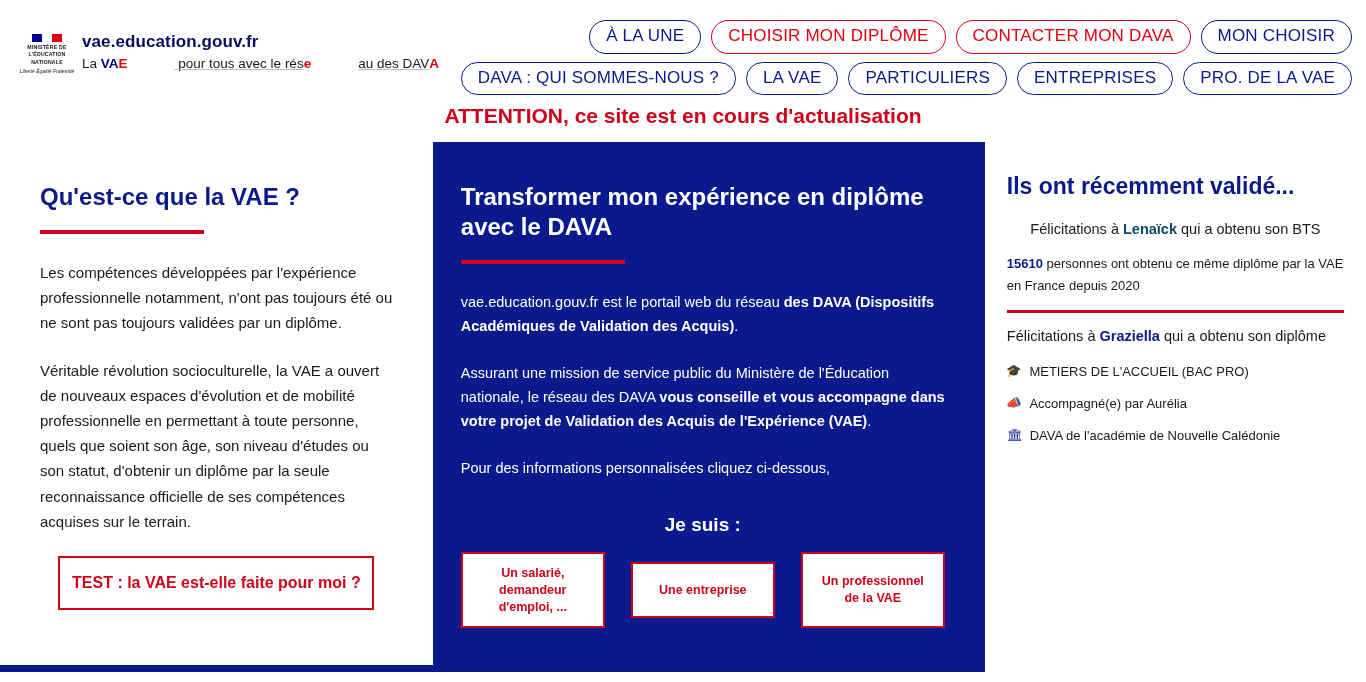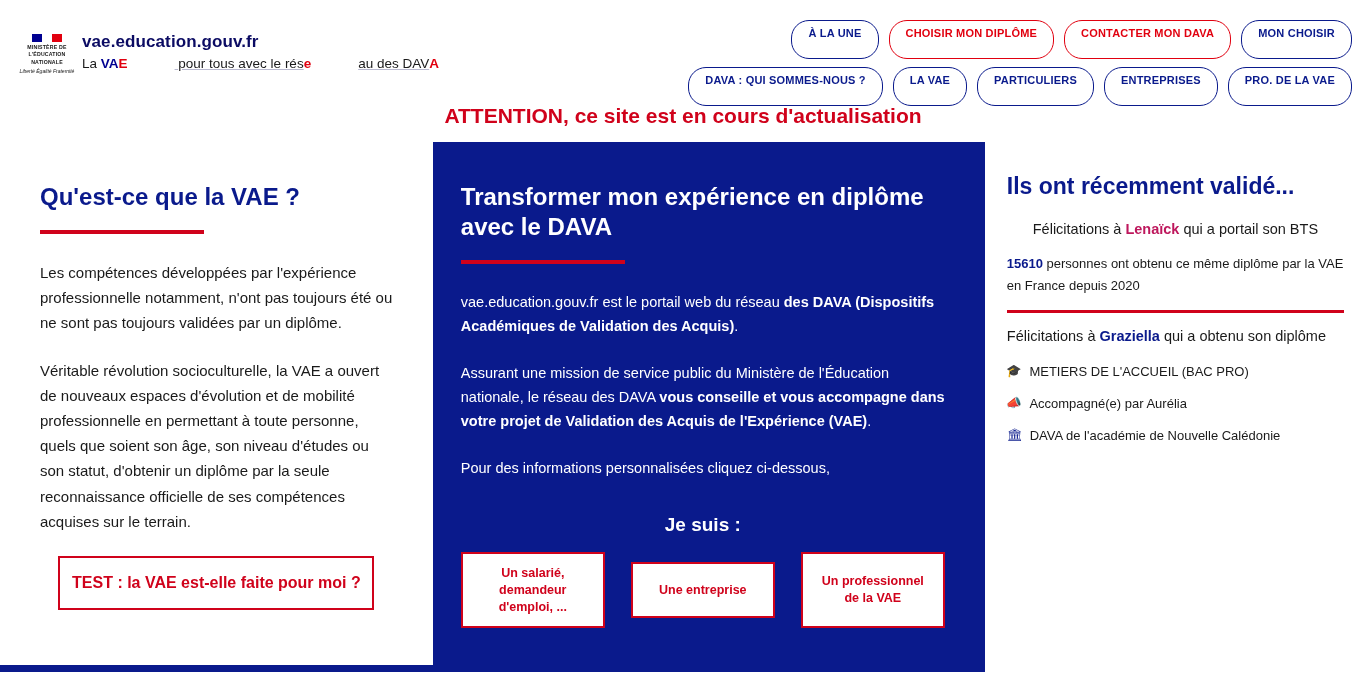--- a/index.html
+++ b/index.html
@@ -94,23 +94,23 @@
     width: 900px;
   }
   .nav-row {
     display: flex;
     justify-content: flex-end;
     gap: 10px;
     margin-bottom: 8px;
   }
   .pill {
     border-radius: 18px;
-    padding: 6px 16px 19px;
-    font-size: 11px;
-    font-weight: bold;
+    padding: 6px 16px 7px;
+    font-size: 17px;
+    font-weight: normal;
     letter-spacing: .2px;
     background: #ffffff;
     white-space: nowrap;
     cursor: pointer;
     line-height: 1.1;
   }
   .pill.blue { border: 1.6px solid #0a1a8c; color: #0a1a8c; }
   .pill.red { border: 1.6px solid #e1000f; color: #e1000f; }
 
   
@@ -226,21 +226,21 @@
     line-height: 1.3;
     margin-bottom: 10px;
   }
   .testi {
     text-align: center;
     font-size: 14.5px;
     line-height: 1.6;
     color: #1a1a1a;
     padding: 6px 0 12px 0;
   }
-  .testi b { color: #be185d; }
+  .testi b { color: #0c4a6e; }
   .testi-sub {
     font-size: 13px;
     line-height: 1.65;
     color: #1a1a1a;
     text-align: left;
     padding: 0 0 12px 0;
   }
   .testi-sub b { color: #0a1a8c; }
   .sep {
     height: 3px;
@@ -329,21 +329,21 @@
         <div class="choice tall">Un salarié, demandeur d'emploi, ...</div>
         <div class="choice short">Une entreprise</div>
         <div class="choice tall">Un professionnel de la VAE</div>
       </div>
     </div>
 
     <div class="col-right">
       <h2 class="title">Ils ont récemment validé...</h2>
 
       <div class="testi">
-        <span>Félicitations à </span><b>Lenaïck</b><span> qui a portail son BTS</span>
+        <span>Félicitations à </span><b>Lenaïck</b><span> qui a obtenu son BTS</span>
       </div>
 
       <div class="testi-sub">
         <b>15610</b><span> personnes ont obtenu ce même diplôme par la VAE en France depuis 2020</span>
       </div>
 
       <div class="sep"></div>
 
       <div class="testi2">
         <span>Félicitations à </span><b>Graziella</b><span> qui a obtenu son diplôme</span>

